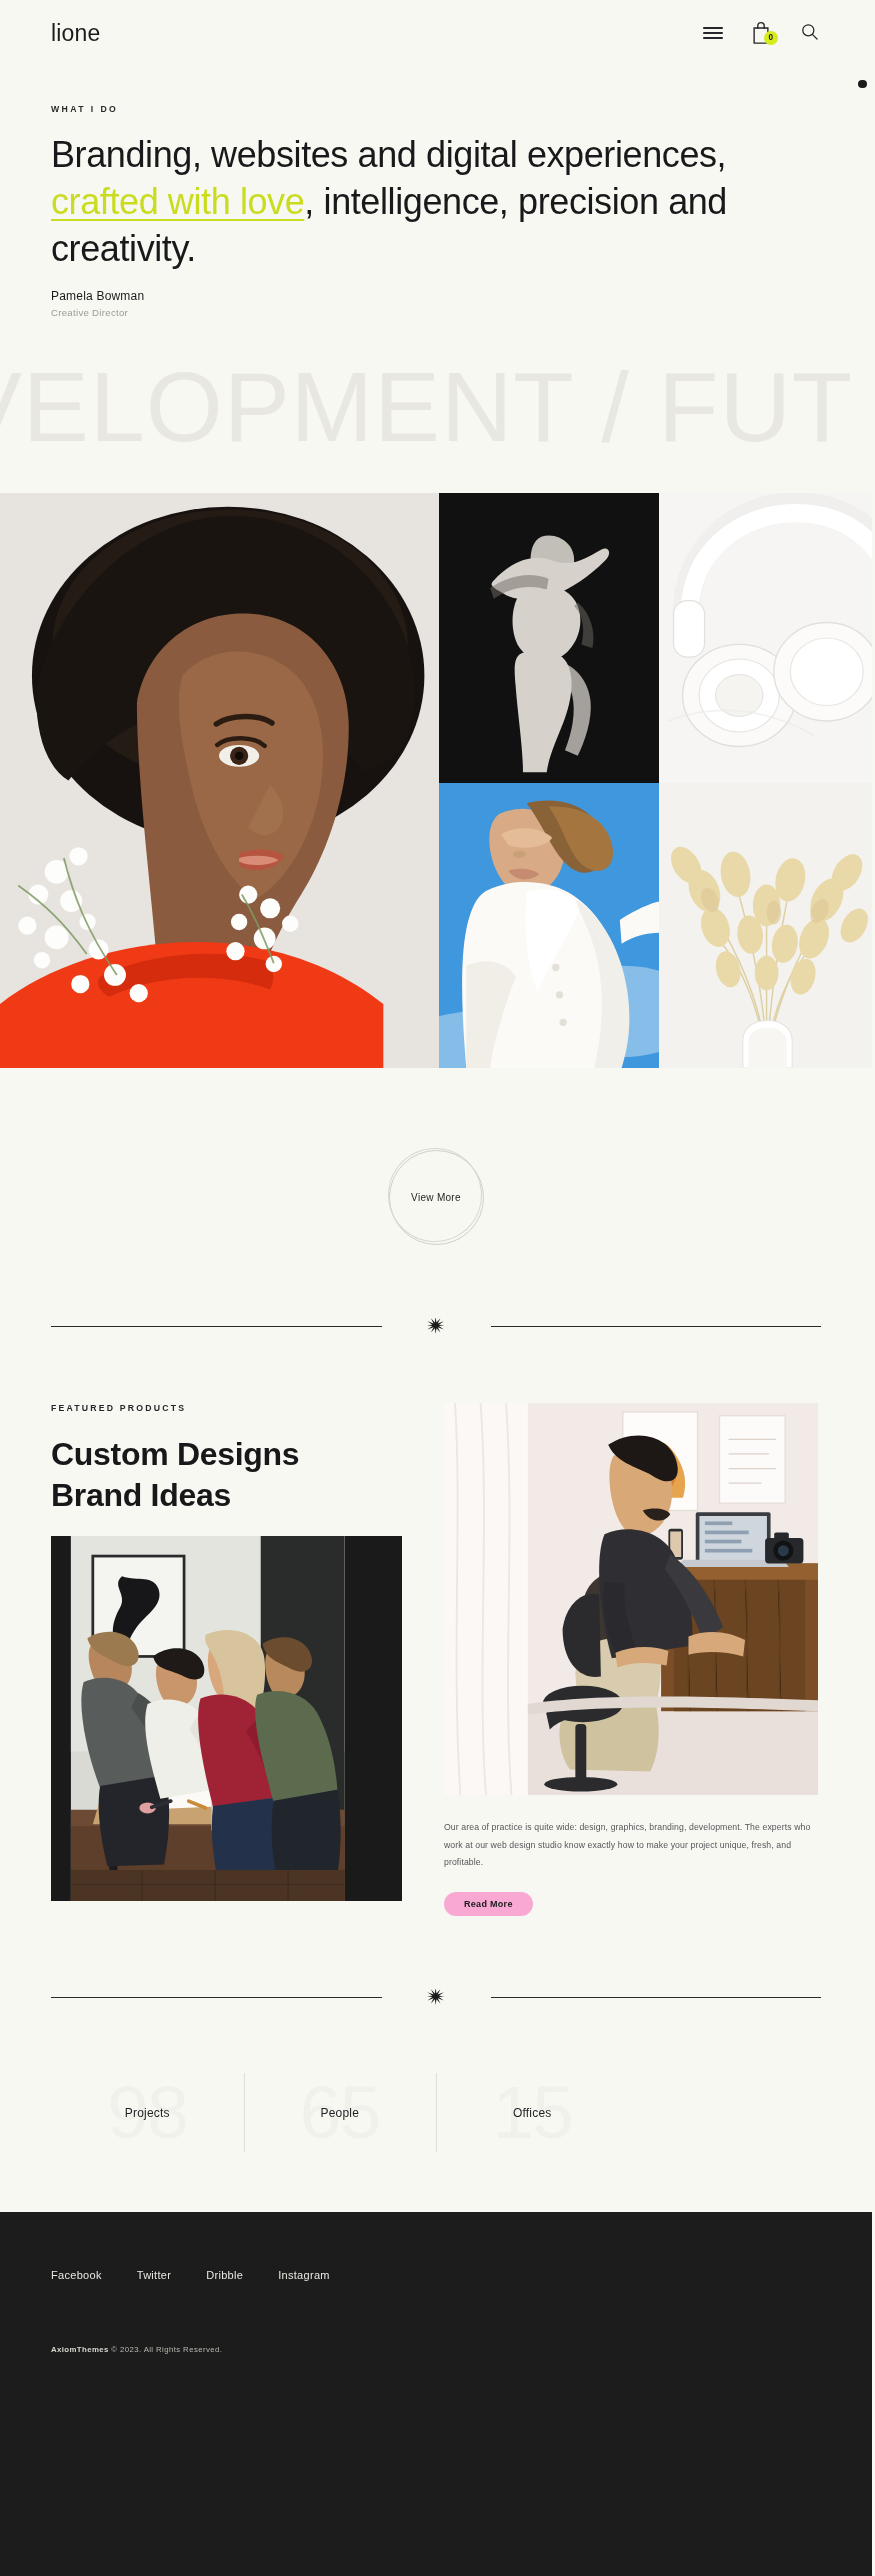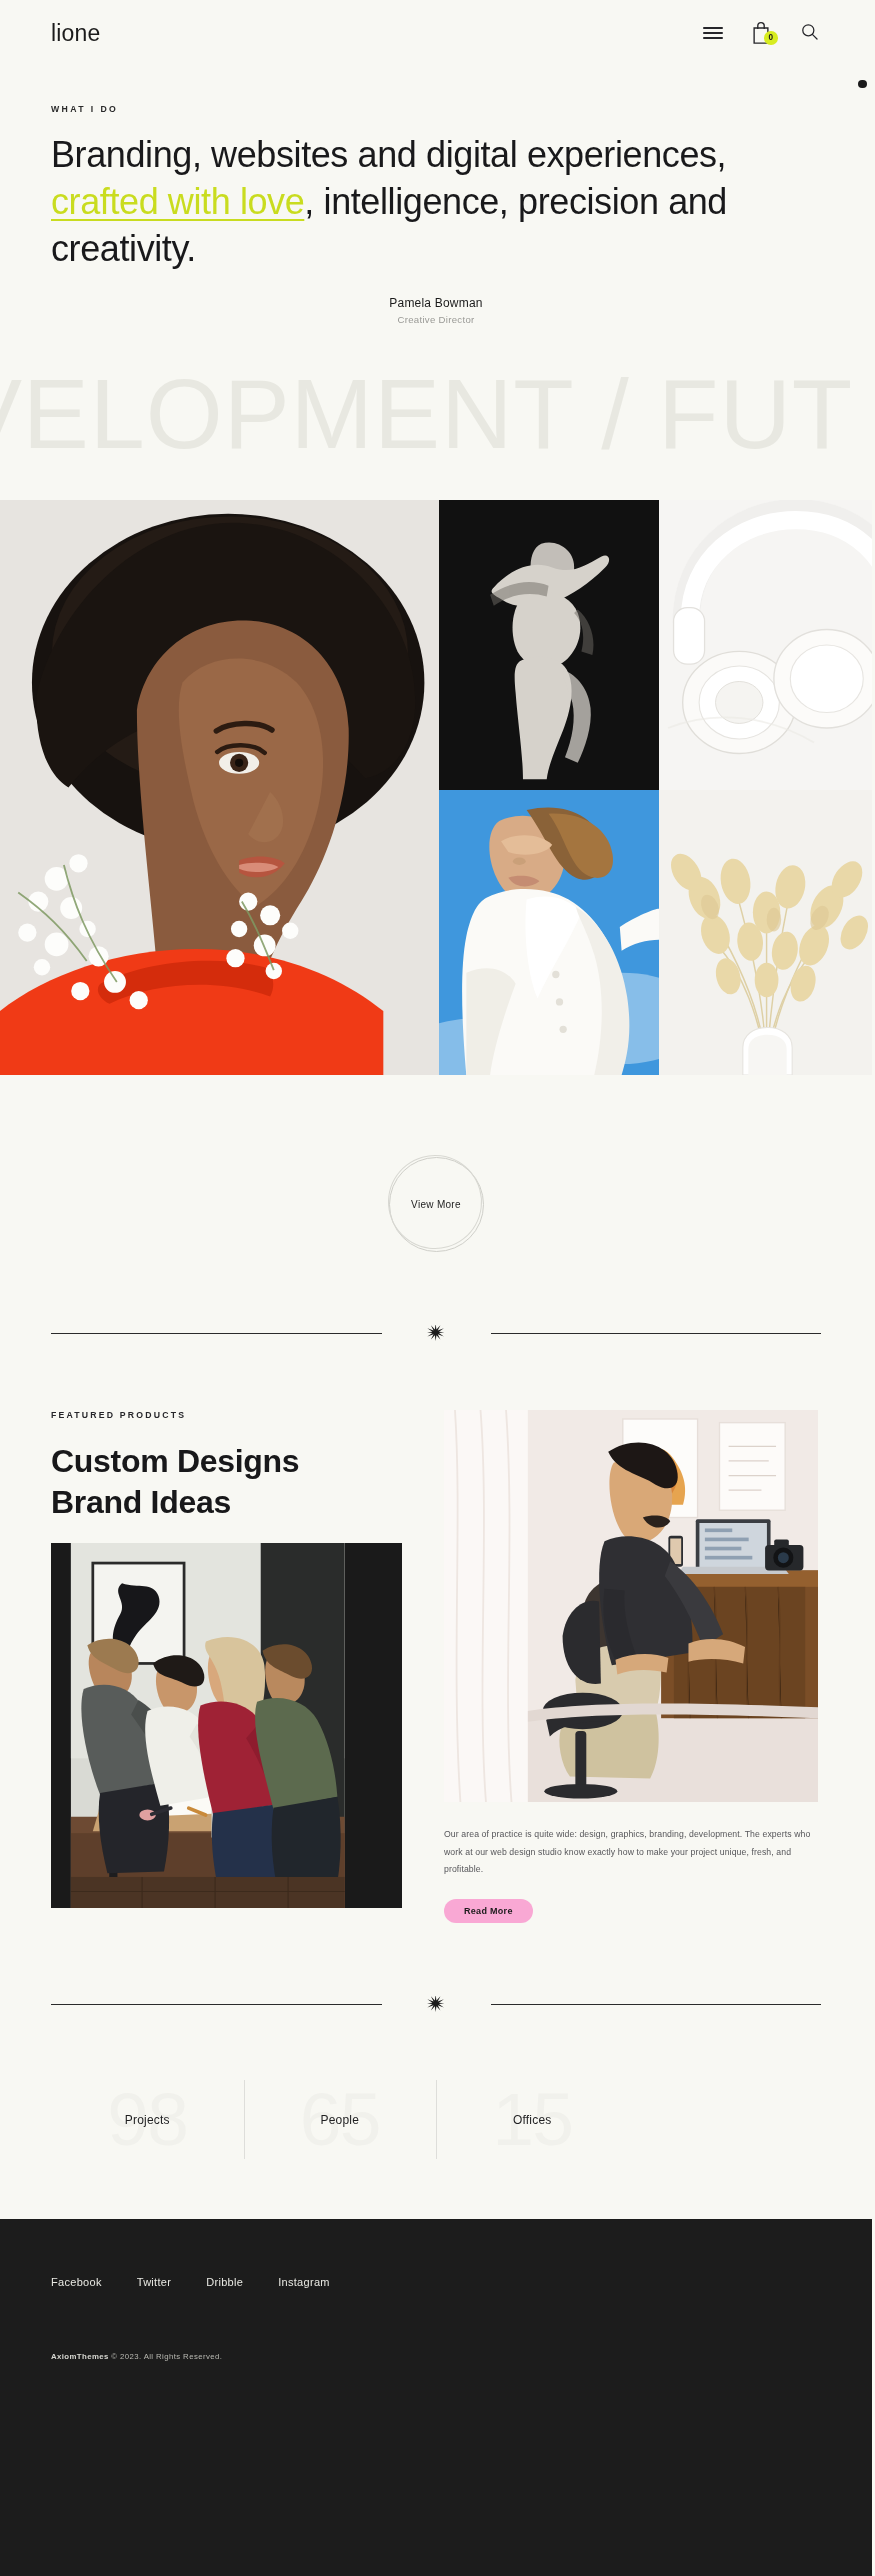--- a/index.html
+++ b/index.html
@@ -79,21 +79,21 @@
     color: #19191b;
     letter-spacing: -0.4px;
     max-width: 803px;
   }
   .hero-title .accent {
     color: #c9dc1f;
     text-decoration: underline;
     text-decoration-thickness: 1.8px;
     text-underline-offset: 4.6px;
   }
-  .author { margin-top: 24px; text-align: center; }
+  .author { margin-top: 17px; }
   .author-name {
     font-size: 12px;
     color: #1b1b1b;
     letter-spacing: 0.2px;
   }
   .author-role {
     font-size: 9.6px;
     color: #9a9a96;
     margin-top: 3.6px;
     letter-spacing: 0.3px;

